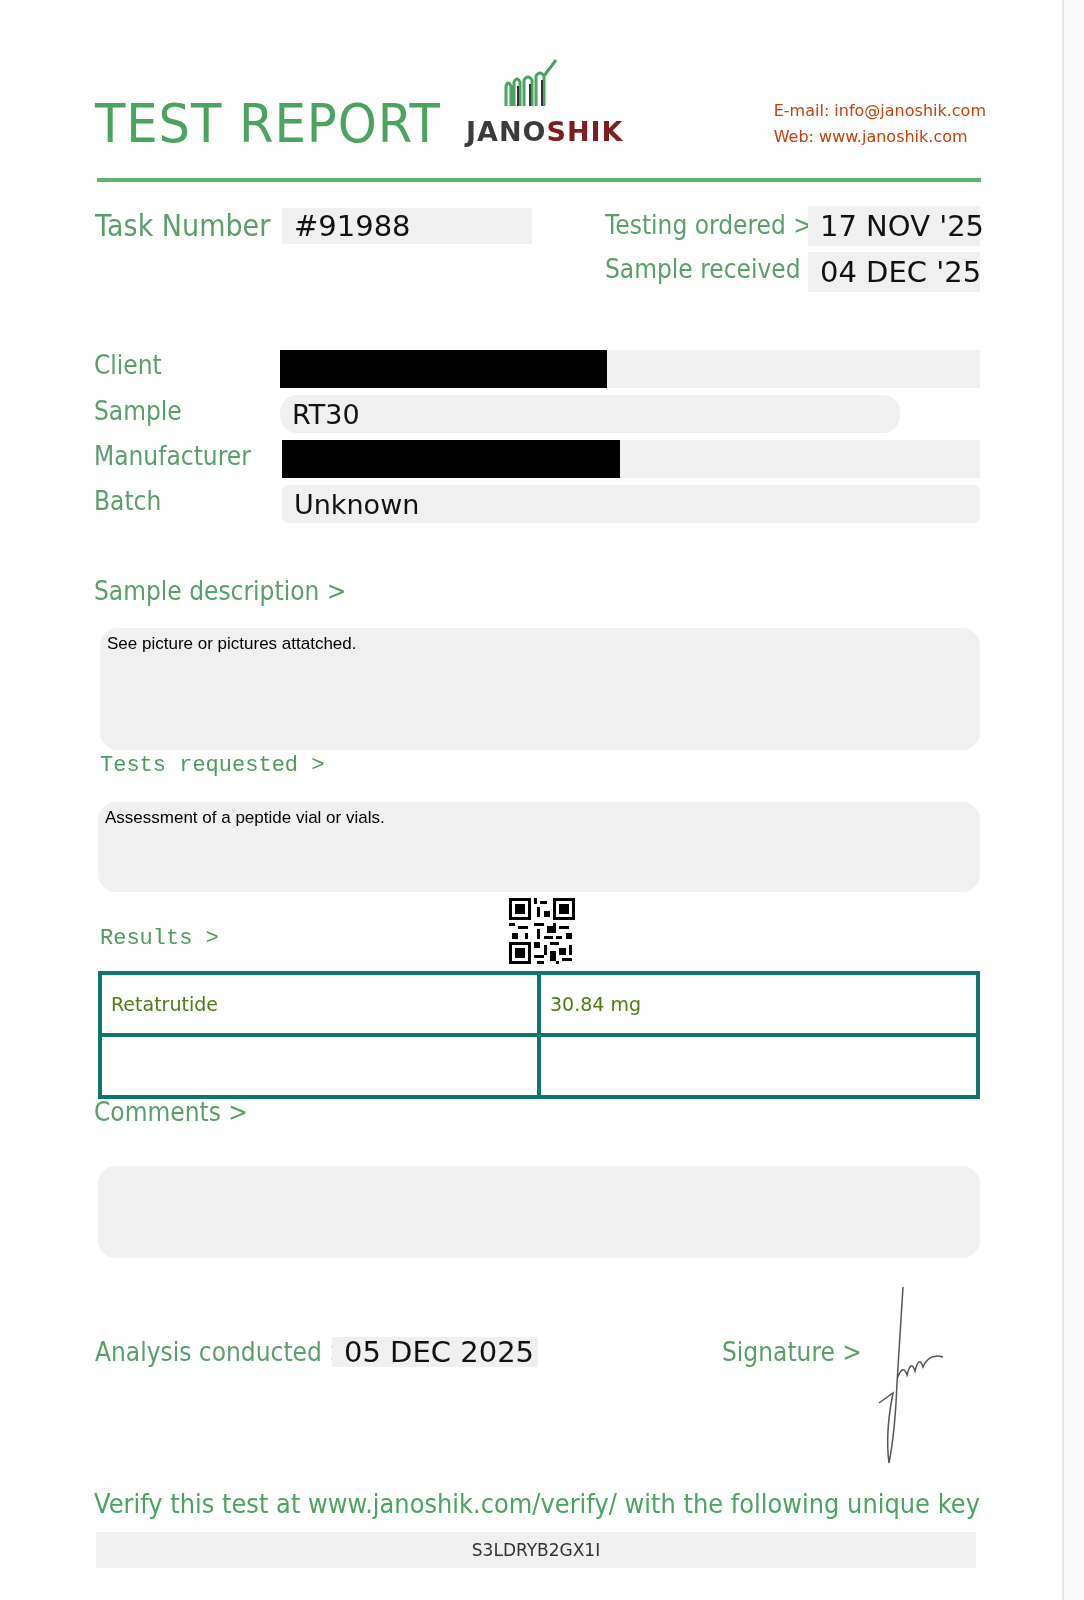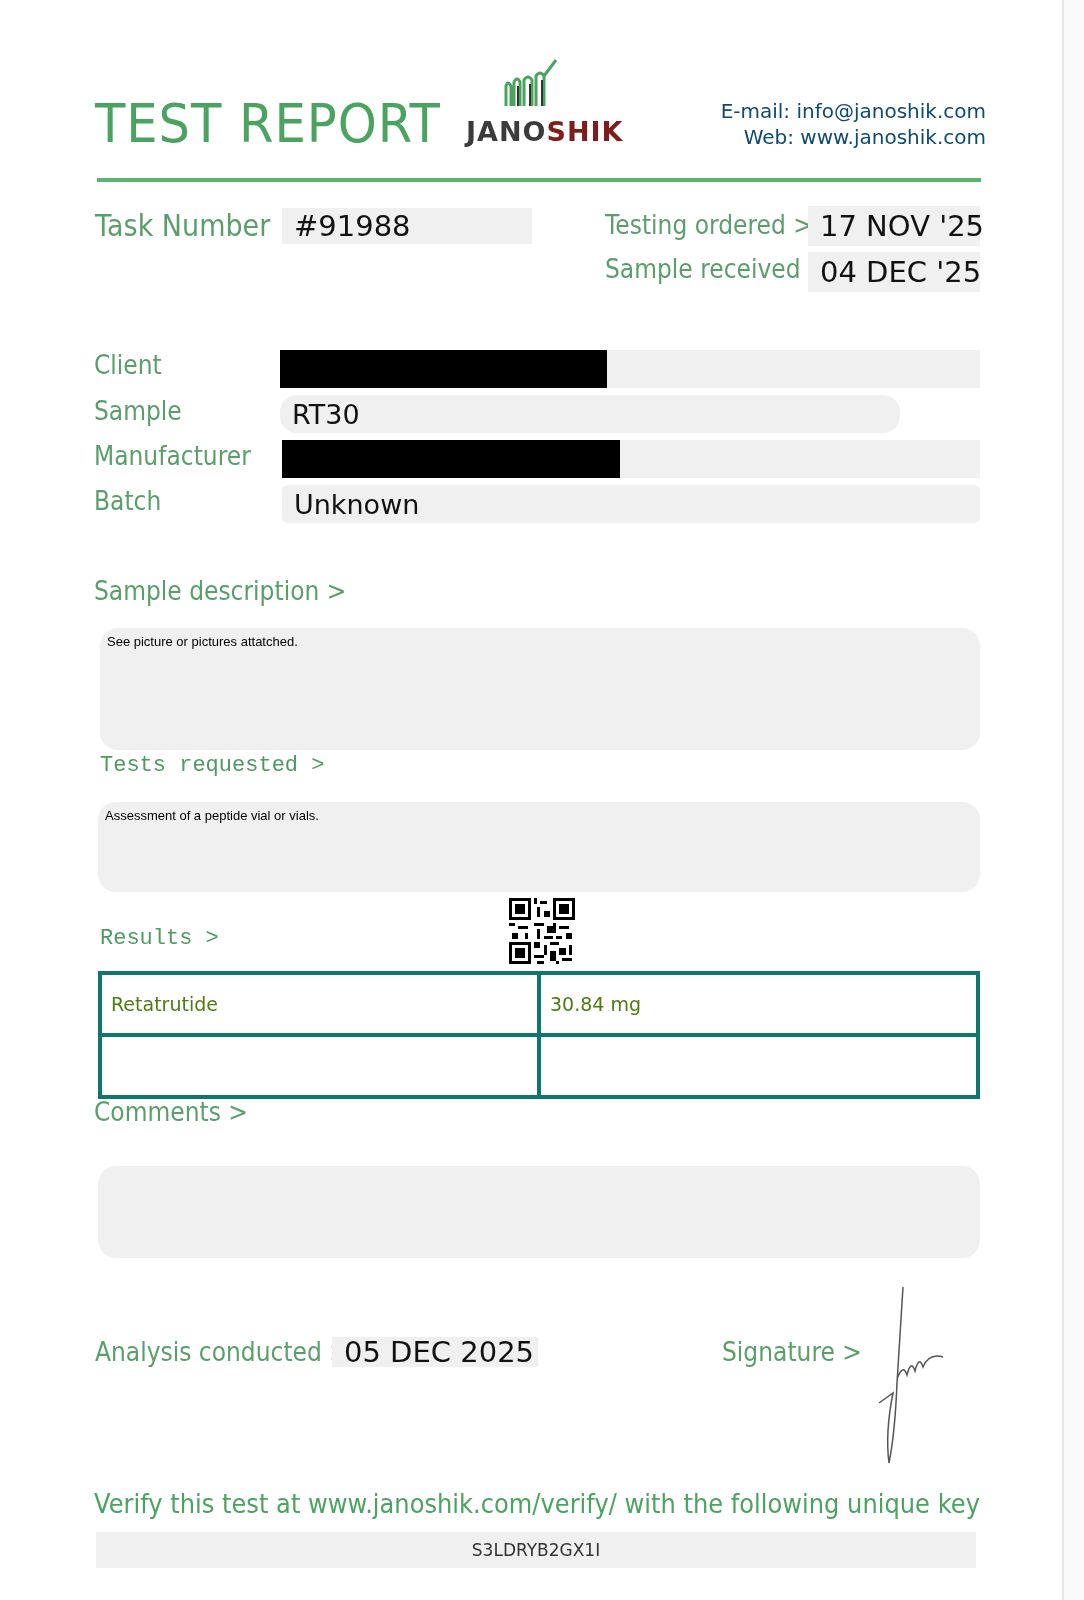--- a/index.html
+++ b/index.html
@@ -7,26 +7,26 @@
     width: 1084px; height: 1600px; background: #ffffff; position: relative;
     font-family: "DejaVu Sans", sans-serif; overflow: hidden;
   }
   .edge { position: absolute; right: 20px; top: 0; width: 2px; height: 1600px; background: #e6e6e6; }
   .edge2 { position: absolute; right: 0; top: 0; width: 20px; height: 1600px; background: #fafafa; }
   .abs { position: absolute; }
   .title { left: 95px; top: 92px; font-size: 54px; color: #4aa35f; letter-spacing: 1px; font-family: "DejaVu Sans", sans-serif; font-weight: normal; transform: scaleX(0.92); transform-origin: left; }
   .logo { left: 466px; top: 56px; width: 160px; height: 100px; }
   .logo-text { position: absolute; left: 0; top: 60px; font-size: 27px; font-weight: bold; letter-spacing: 1px; color: #3b3b3b; }
   .logo-text .g { color: #7f1d1d; }
-  .contact { right: 98px; top: 98px; text-align: right; font-size: 20px; color: #0c4a6e; line-height: 26px; }
+  .contact { right: 98px; top: 98px; text-align: left; font-size: 16px; color: #c2410c; line-height: 26px; }
   .rule { left: 97px; top: 178px; width: 884px; height: 4px; background: #5cb56e; }
   .label { font-size: 26px; color: #5a9e6a; transform: scaleX(0.9); transform-origin: left; white-space: nowrap; }
   .valbox { background: #f0f0f0; color: #111; font-size: 27px; padding-left: 12px; box-sizing: border-box; display: flex; align-items: center; white-space: nowrap; }
   .redact { background: #000; position: absolute; top: 0; left: 0; height: 100%; }
-  .textbox { background: #f0f0f0; font-family: "Liberation Sans", sans-serif; font-size: 13px; color: #000; padding: 6px 7px; box-sizing: border-box; border-radius: 18px; }
+  .textbox { background: #f0f0f0; font-family: "Liberation Sans", sans-serif; font-size: 17px; color: #000; padding: 6px 7px; box-sizing: border-box; border-radius: 18px; }
   .sec-label { font-family: Liberation Mono, monospace; font-size: 22px; color: #4e9a61; }
   table.results { position: absolute; left: 98px; top: 971px; width: 882px; border-collapse: collapse; }
   table.results td { border: 4px solid #0f766e; height: 34px; padding: 12px 9px; font-size: 19px; color: #4d7c0f; width: 50%; }
   .qr { left: 509px; top: 898px; width: 66px; height: 66px; }
   .sig { left: 875px; top: 1283px; width: 80px; height: 190px; }
   .verify { left: 94px; top: 1488px; font-size: 27px; color: #4aa35f; white-space: nowrap; transform: scaleX(0.895); transform-origin: left; }
   .keybox { left: 96px; top: 1532px; width: 880px; height: 36px; background: #f0f0f0; display: flex; align-items: center; justify-content: center; font-size: 17px; color: #333; }
 </style>
 </head>
 <body>

